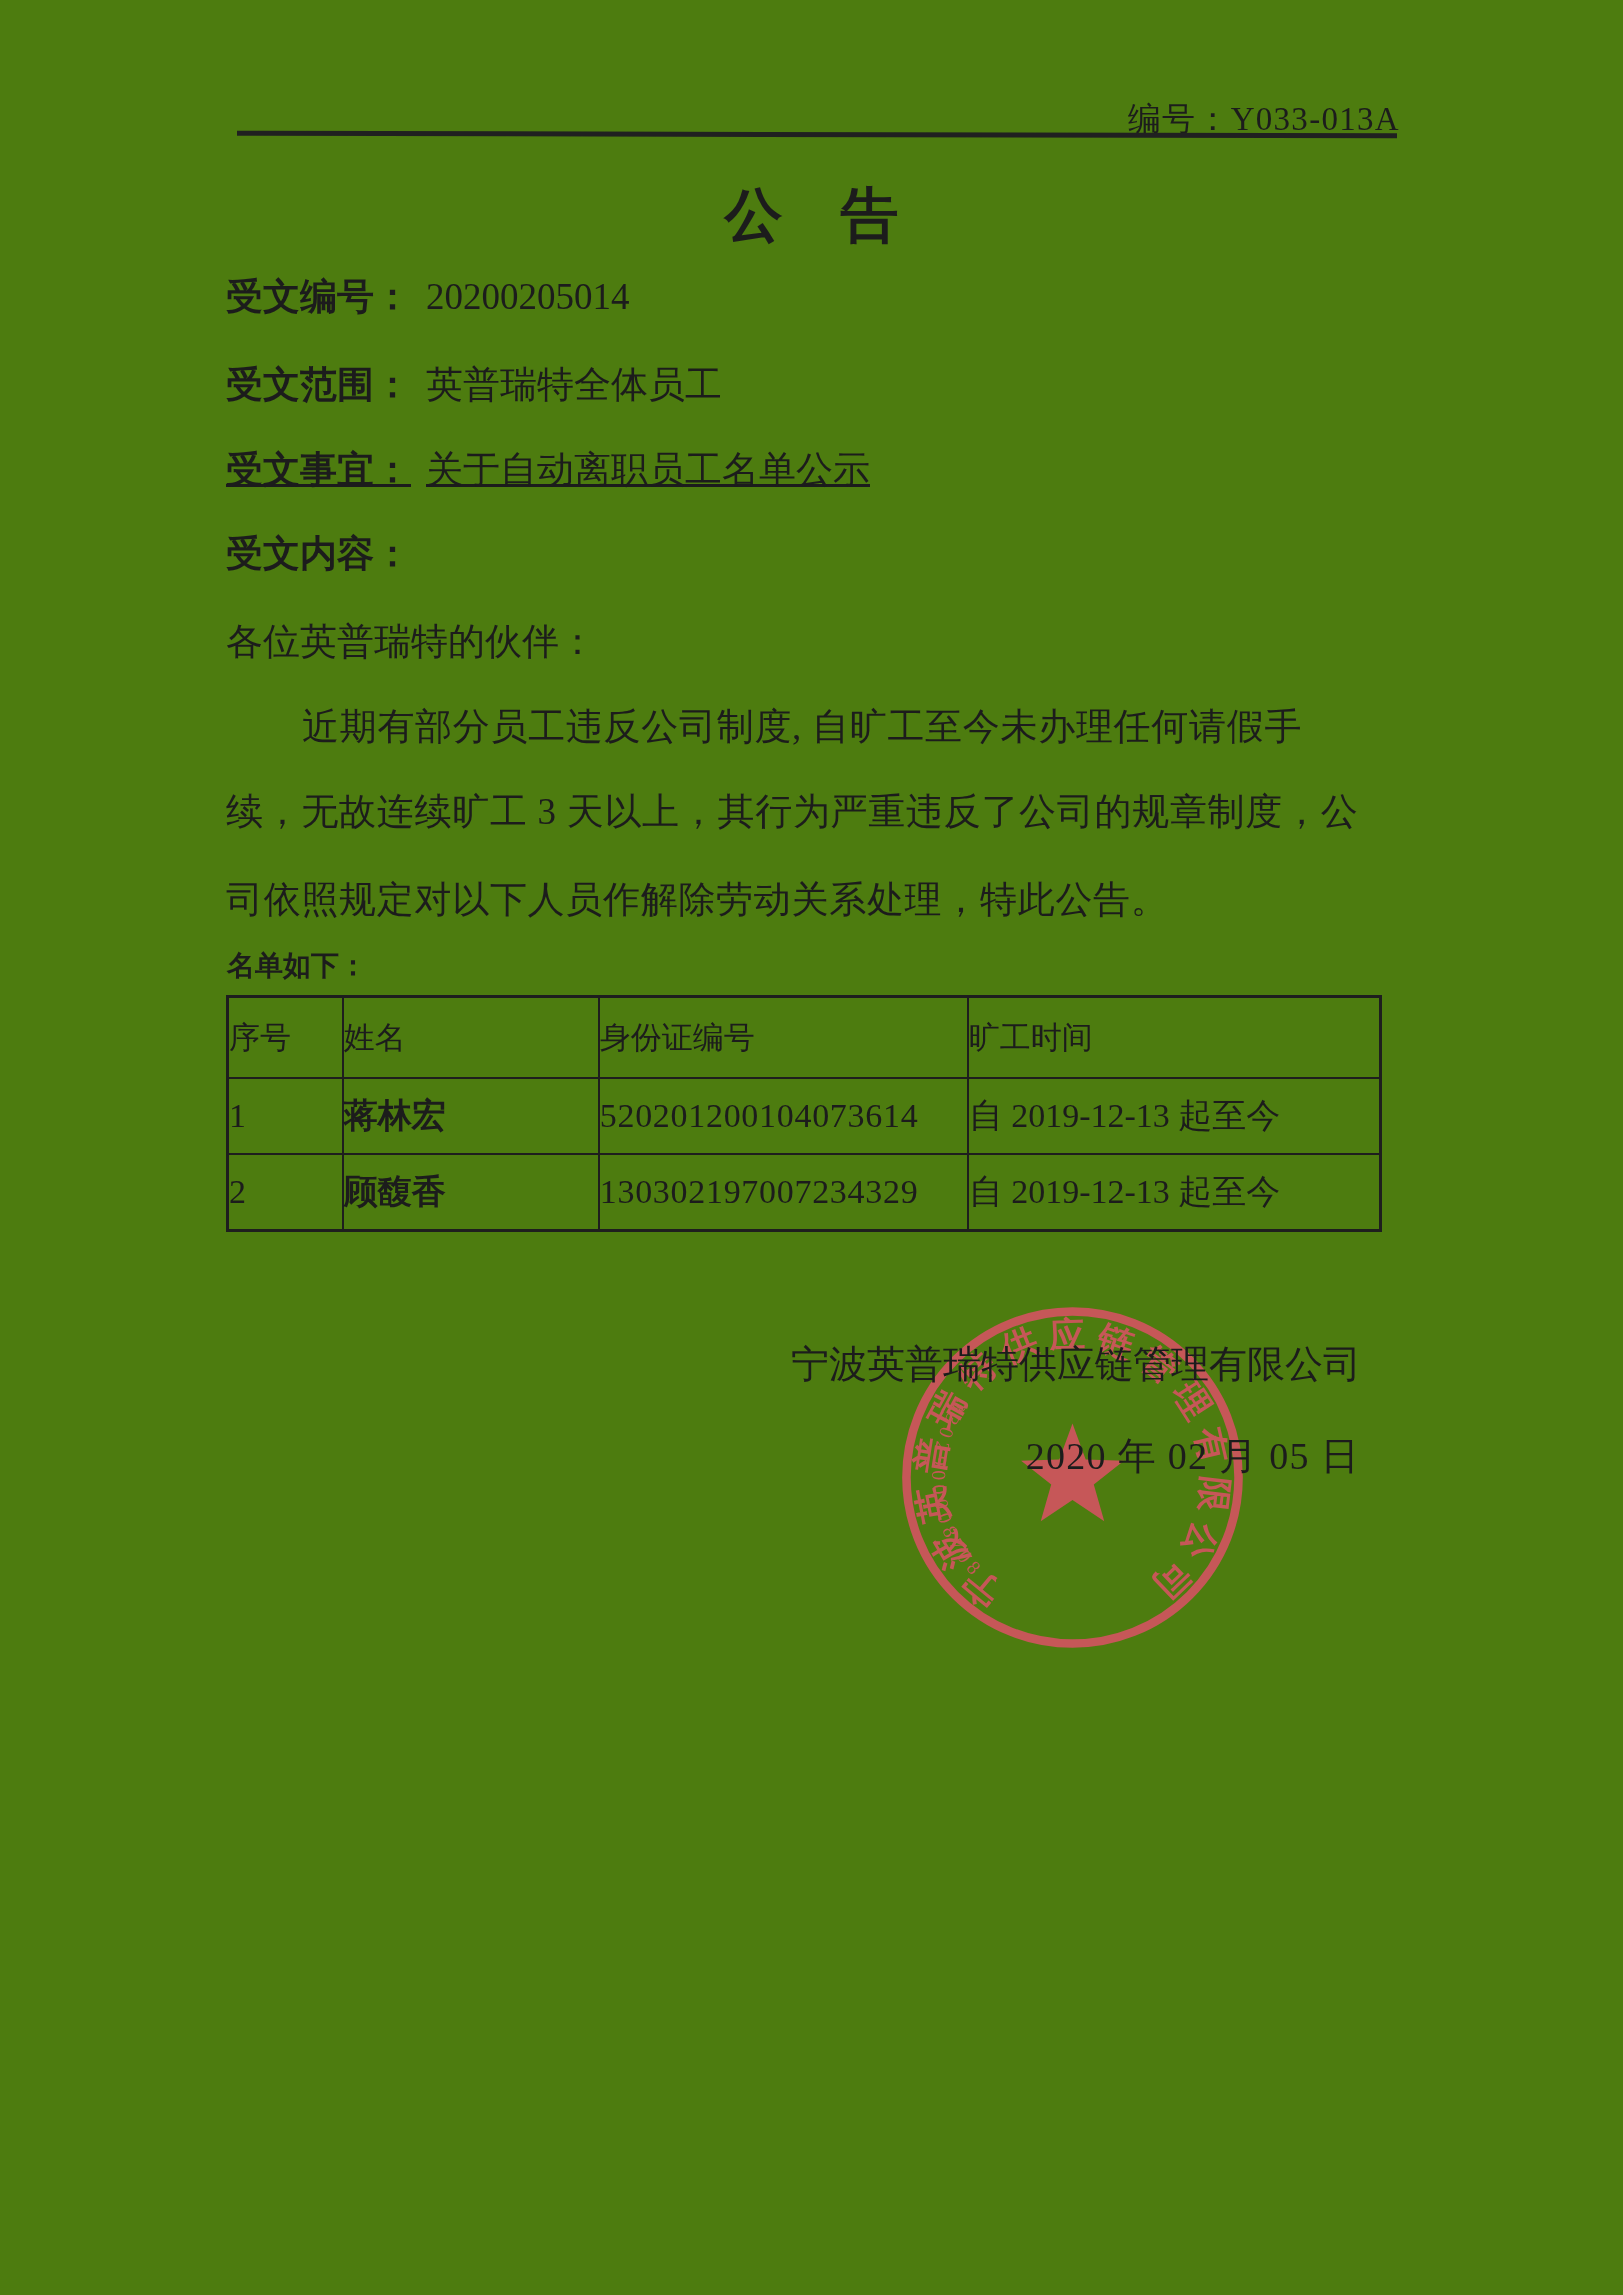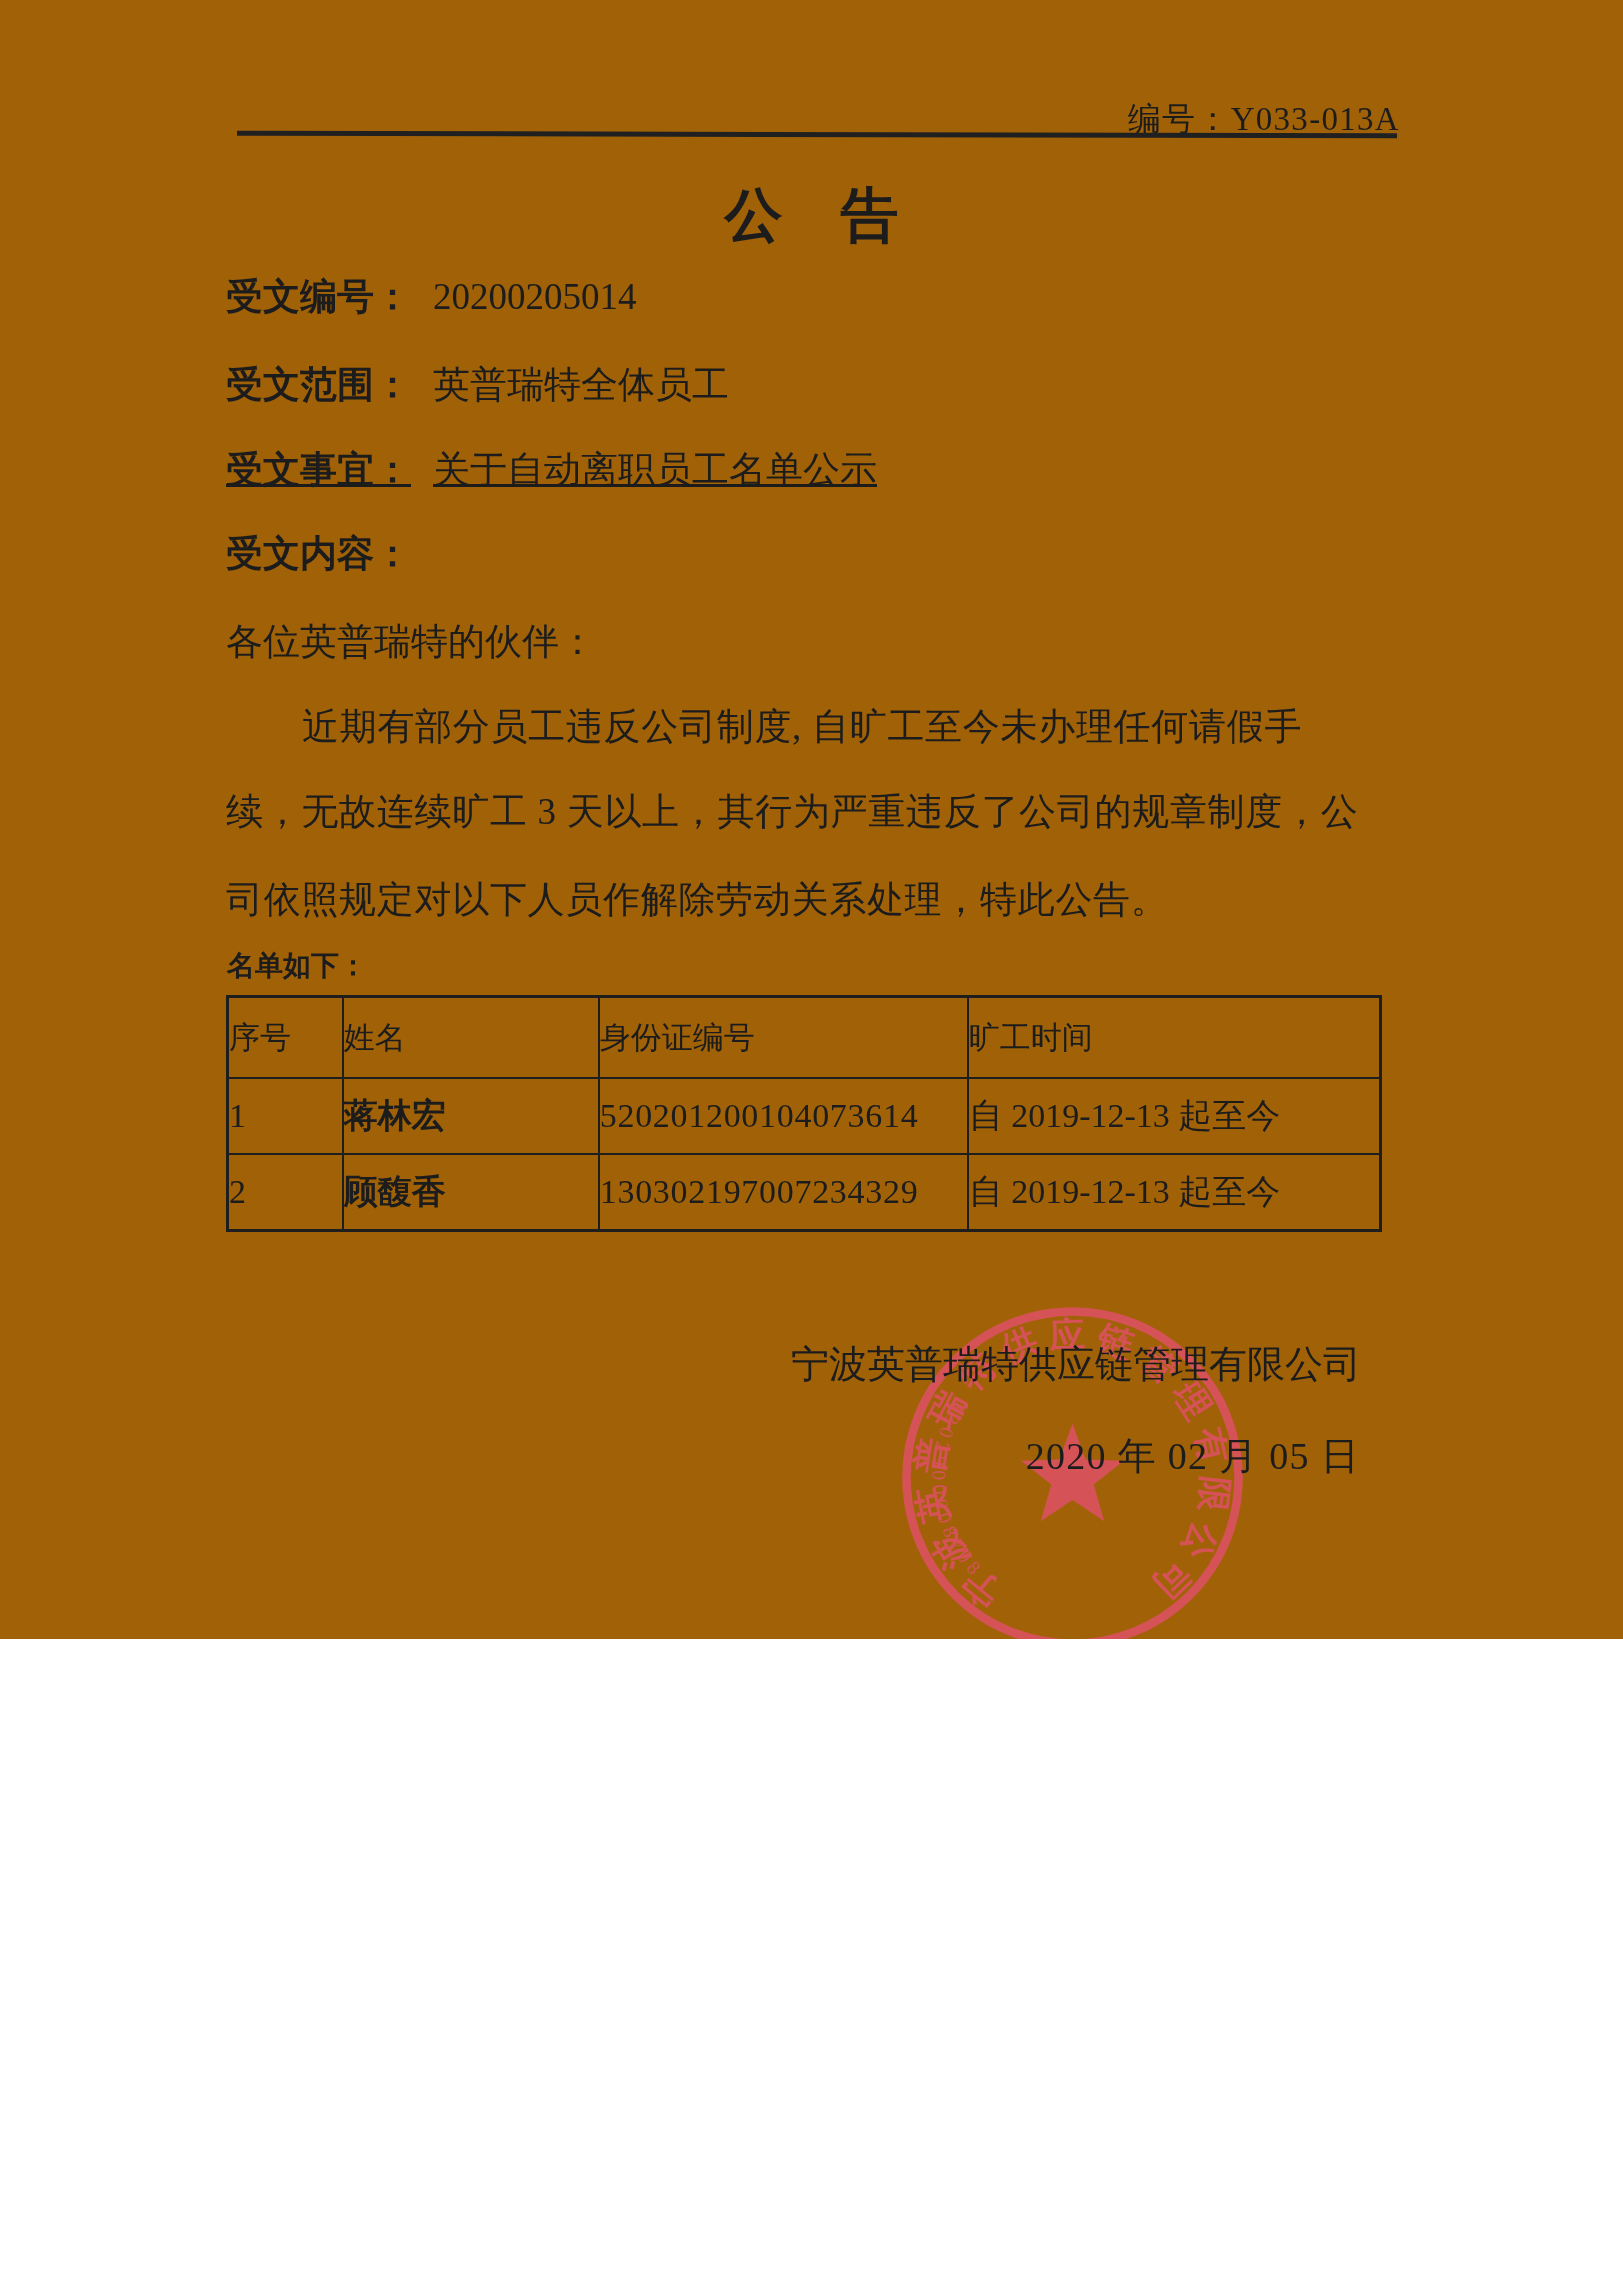--- a/index.html
+++ b/index.html
@@ -1,39 +1,39 @@
 <!DOCTYPE html>
 <html style="font-size:10.5px"><head>
 <meta charset="utf-8">
 <style>
   html,body{margin:0;padding:0;background:#ffffff;}
   #page{
     position:relative;
-    width:1623px;height:1639px;
-    background:#a16207;
+    width:1623px;height:2295px;
+    background:#4d7c0f;
     font-family:"Liberation Serif","DejaVu Serif",serif;
     color:#1c1c1c;
     overflow:hidden;
   }
   .doc-number{
     position:absolute;top:97px;right:223px;
     font-size:33px;letter-spacing:1.3px;white-space:nowrap;
   }
   .header-rule{
     position:absolute;left:237px;top:132px;width:1160px;height:5.2px;
     background:#202020;transform:rotate(0.12deg);
   }
   .doc-title{
     position:absolute;top:177px;left:0;width:1623px;
     text-align:center;font-size:58px;font-weight:700;
     letter-spacing:0;white-space:pre;
   }
   .field{position:absolute;left:226px;font-size:37px;white-space:nowrap;}
   .field .label{font-weight:700;}
-  .field .value{margin-left:22px;font-weight:400;}
+  .field .value{margin-left:15px;font-weight:400;}
   .f0{top:272px;} .f1{top:360px;} .f2{top:445px;text-decoration:underline;} .f3{top:529px;}
   .salutation{position:absolute;left:226px;top:617px;font-size:37px;}
   .para-line{position:absolute;left:226px;font-size:37px;white-space:nowrap;letter-spacing:0.7px;}
   .p0{top:702px;padding-left:76px;}
   .p1{top:787px;}
   .p2{top:875px;}
   .list-intro{position:absolute;left:227px;top:947px;font-size:28px;font-weight:700;}
   table.roster{
     position:absolute;left:226px;top:995px;width:1156px;
     border-collapse:collapse;table-layout:fixed;

